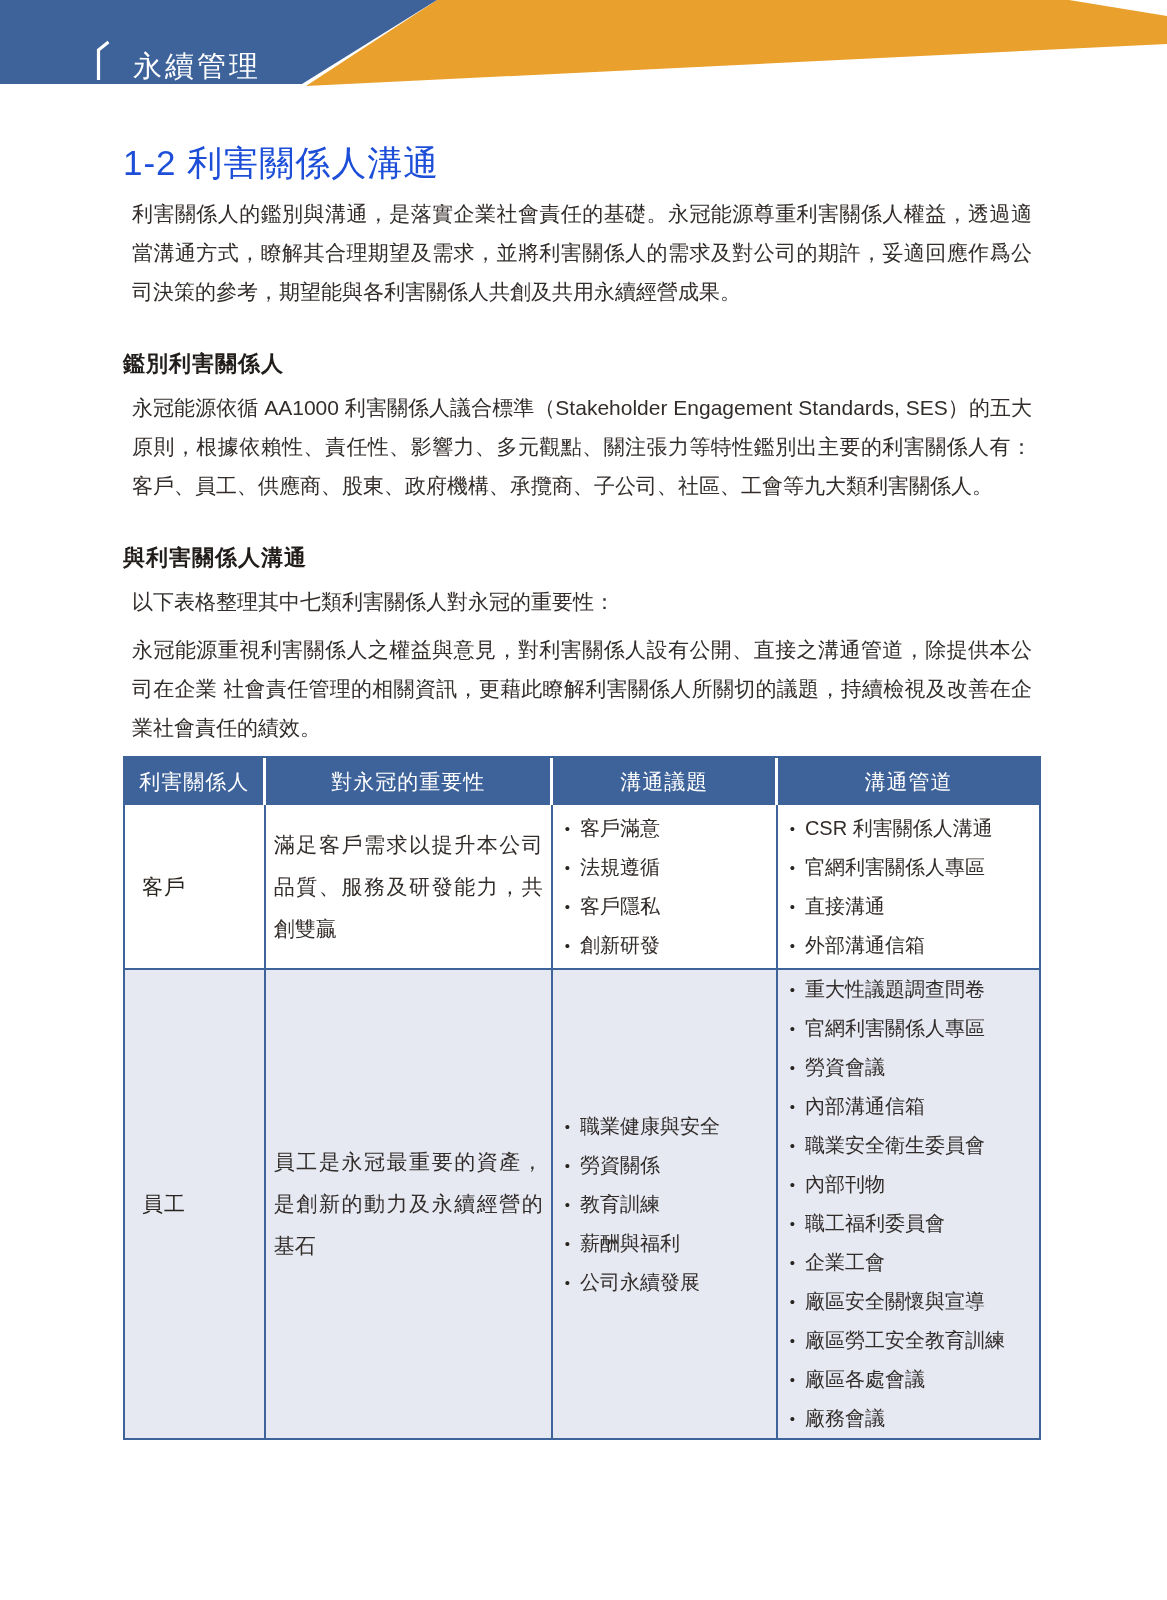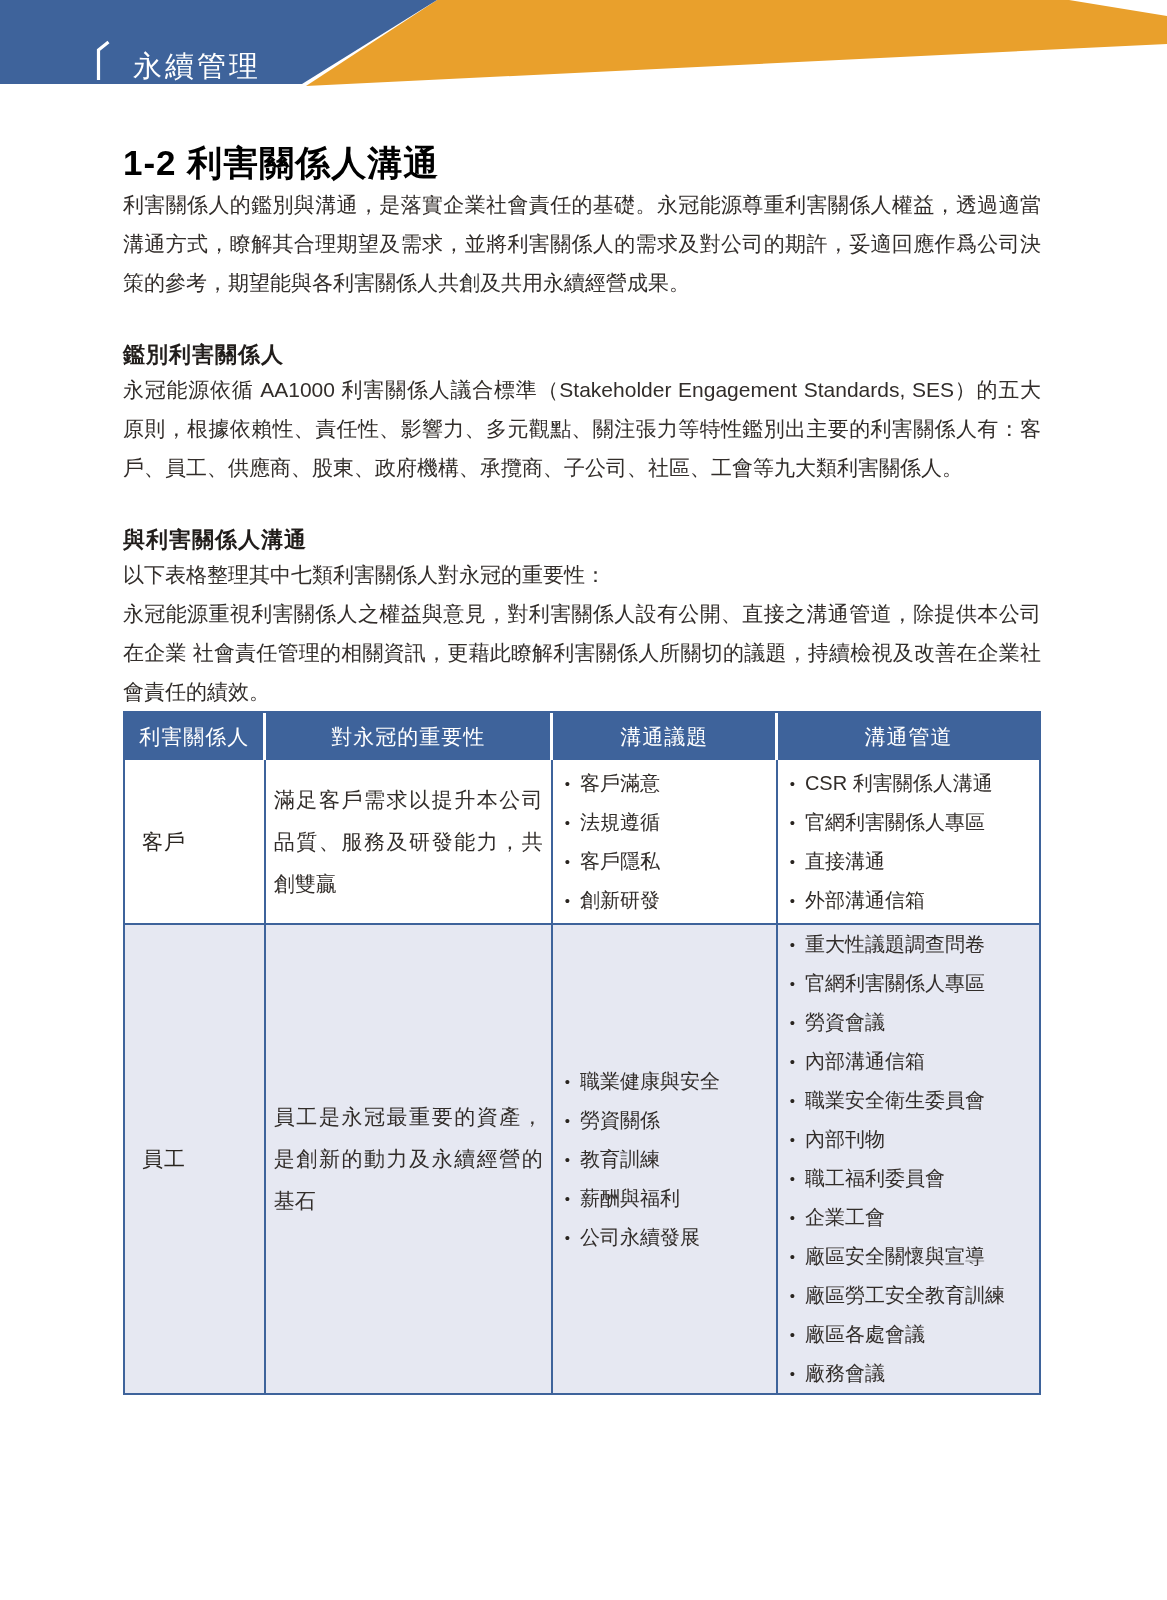--- a/index.html
+++ b/index.html
@@ -46,26 +46,26 @@
   main {
     position: absolute;
     left: 123px;
     top: 0;
     width: 918px;
   }
   .page-title {
     margin: 141px 0 0 0;
     font-size: 35px;
     line-height: 44px;
-    font-weight: 700;
-    color: #000000;
+    font-weight: 400;
+    color: #1d4ed8;
     letter-spacing: 1px;
   }
   p.body-text {
-    margin: 0;
+    margin: 9px;
     font-size: 21px;
     line-height: 39px;
     text-align: justify;
     color: #322d2a;
   }
   .intro { margin-top: 34px; }
   h2.section-heading {
     margin: 38px 0 0 0;
     font-size: 22px;
     line-height: 30px;

